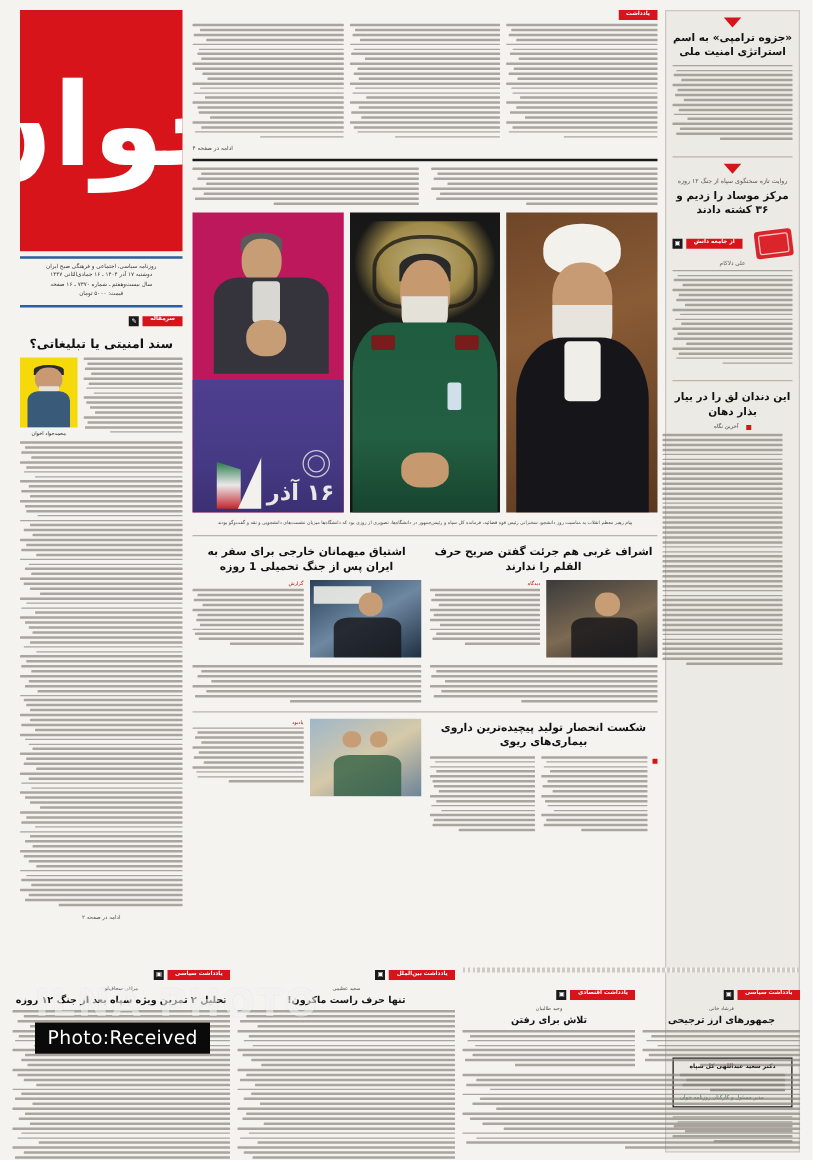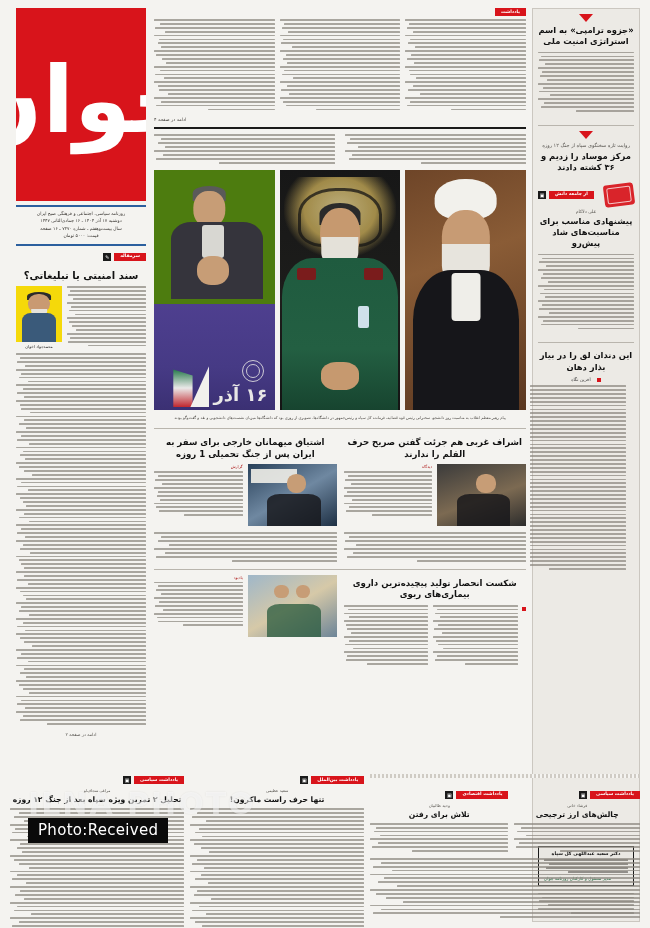--- a/index.html
+++ b/index.html
@@ -141,21 +141,21 @@
   .ph2 .beard{position:absolute;left:50%;top:28%;transform:translateX(-50%);
     width:31%;height:13%;background:#e4e1d9;border-radius:0 0 50% 50%;}
   .ph2 .uniform{position:absolute;left:2%;right:2%;top:37%;bottom:0;
     background:linear-gradient(180deg,#1f5b3f 0%,#235f42 60%,#17442f 100%);border-radius:26% 26% 0 0;}
   .ph2 .shoulder-l,.ph2 .shoulder-r{position:absolute;top:41%;width:16%;height:5%;background:#7a1c1c;border-radius:2px;}
   .ph2 .shoulder-l{left:14%;}
   .ph2 .shoulder-r{right:14%;}
   .ph2 .patch{position:absolute;right:26%;top:57%;width:9%;height:9%;background:#cfe0ea;border-radius:2px;}
   .ph2 .hands{position:absolute;left:34%;top:80%;width:32%;height:12%;background:#c6996f;border-radius:40%;}
   
-  .ph3{background:#4d7c0f;}
+  .ph3{background:#be185d;}
   .ph3 .head{position:absolute;left:46%;top:9%;transform:translateX(-50%);
     width:26%;height:15%;background:#c79d76;border-radius:46%;}
   .ph3 .hair{position:absolute;left:46%;top:7%;transform:translateX(-50%);
     width:27%;height:6%;background:#5a5a5a;border-radius:50% 50% 0 0;}
   .ph3 .torso{position:absolute;left:14%;right:10%;top:22%;height:32%;
     background:#35343c;border-radius:22% 22% 0 0;}
   .ph3 .shirt{position:absolute;left:40%;top:23%;width:18%;height:14%;background:#d8d7d2;border-radius:3px;}
   .ph3 .hand{position:absolute;left:36%;top:36%;width:26%;height:12%;background:#c79d76;border-radius:45%;}
   .ph3 .podium{position:absolute;left:0;right:0;bottom:0;height:44%;
     background:linear-gradient(180deg,#4e3f8f 0%,#463a85 60%,#3b3073 100%);}
@@ -292,21 +292,20 @@
 
     <div class="lc-block">
       <div style="display:flex;align-items:center;gap:4px;justify-content:space-between;">
         <div class="seal"></div>
         <div class="tag">
           <span class="lbl">از جامعه دانش</span>
           <span class="sq">▣</span>
         </div>
       </div>
       <div class="author-line">علی دلاکام</div>
-      <div class="lc-title">پیشنهادی مناسب برای مناسبت‌های شاد پیش‌رو</div>
       <div class="body-lines dense">
         <i style="width:100%"></i>
           <i style="width:96%"></i>
           <i style="width:99%"></i>
           <i style="width:92%"></i>
         <i style="width:100%"></i>
           <i style="width:95%"></i>
           <i style="width:97%"></i>
           <i style="width:90%"></i>
         <i style="width:100%"></i>
@@ -880,21 +879,21 @@
 
     <div class="bs-col wide">
       <div class="hatch"></div>
       <div style="display:flex;gap:6px;">
         <div style="flex:1;">
           <div class="tag" style="margin-bottom:2px;">
             <span class="lbl">یادداشت سیاسی</span>
             <span class="sq">▣</span>
           </div>
           <div class="bs-kicker">فرشاد خانی</div>
-          <div class="bs-title">چالش‌های ارز ترجیحی</div>
+          <div class="bs-title">جمهور‌های ارز ترجیحی</div>
           <div class="body-lines dense">
             <i style="width:100%"></i>
               <i style="width:95%"></i>
               <i style="width:98%"></i>
               <i style="width:91%"></i>
             <i style="width:100%"></i>
               <i style="width:96%"></i>
               <i style="width:99%"></i>
               <i style="width:64%"></i>
           </div>

